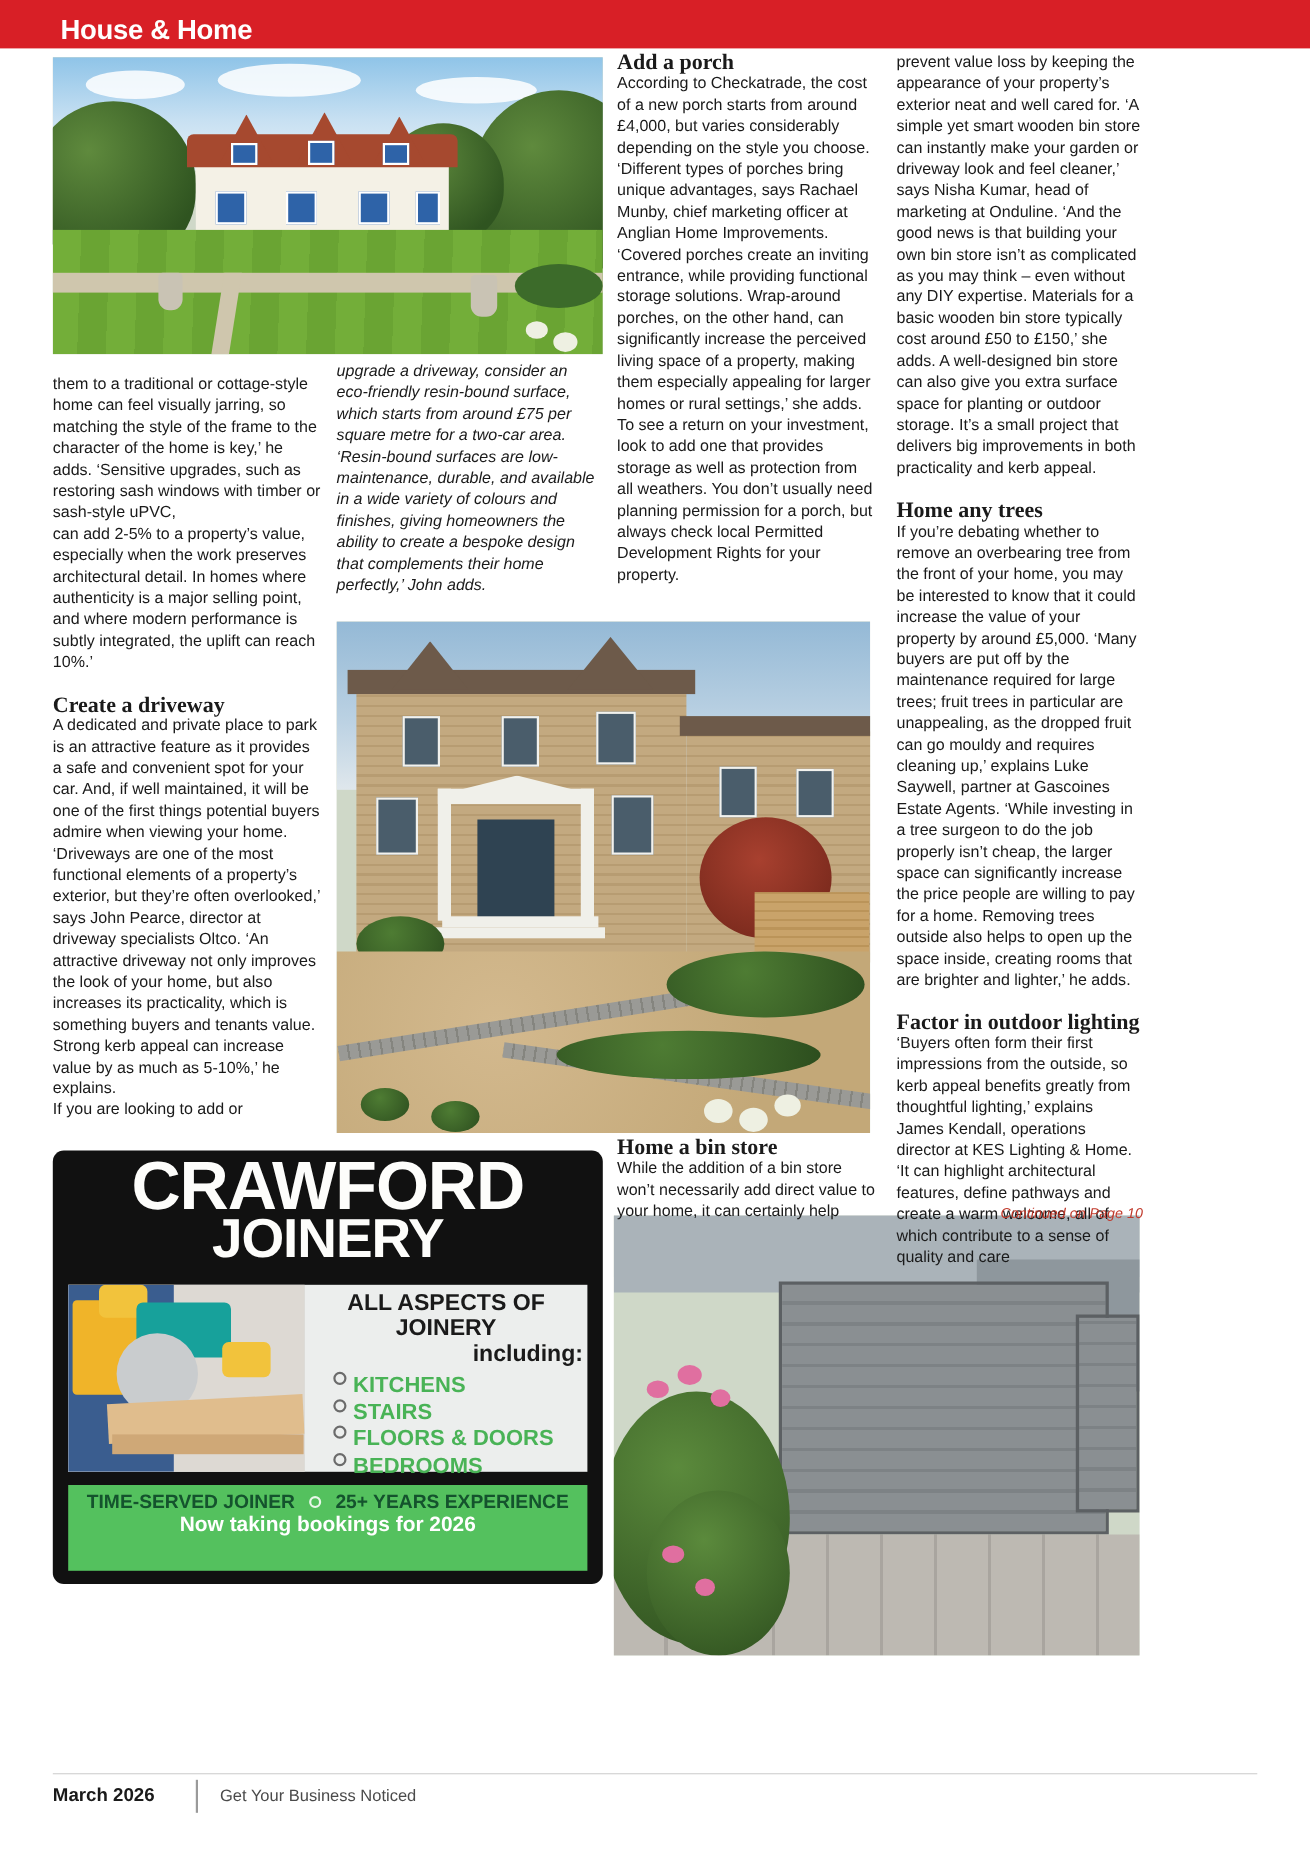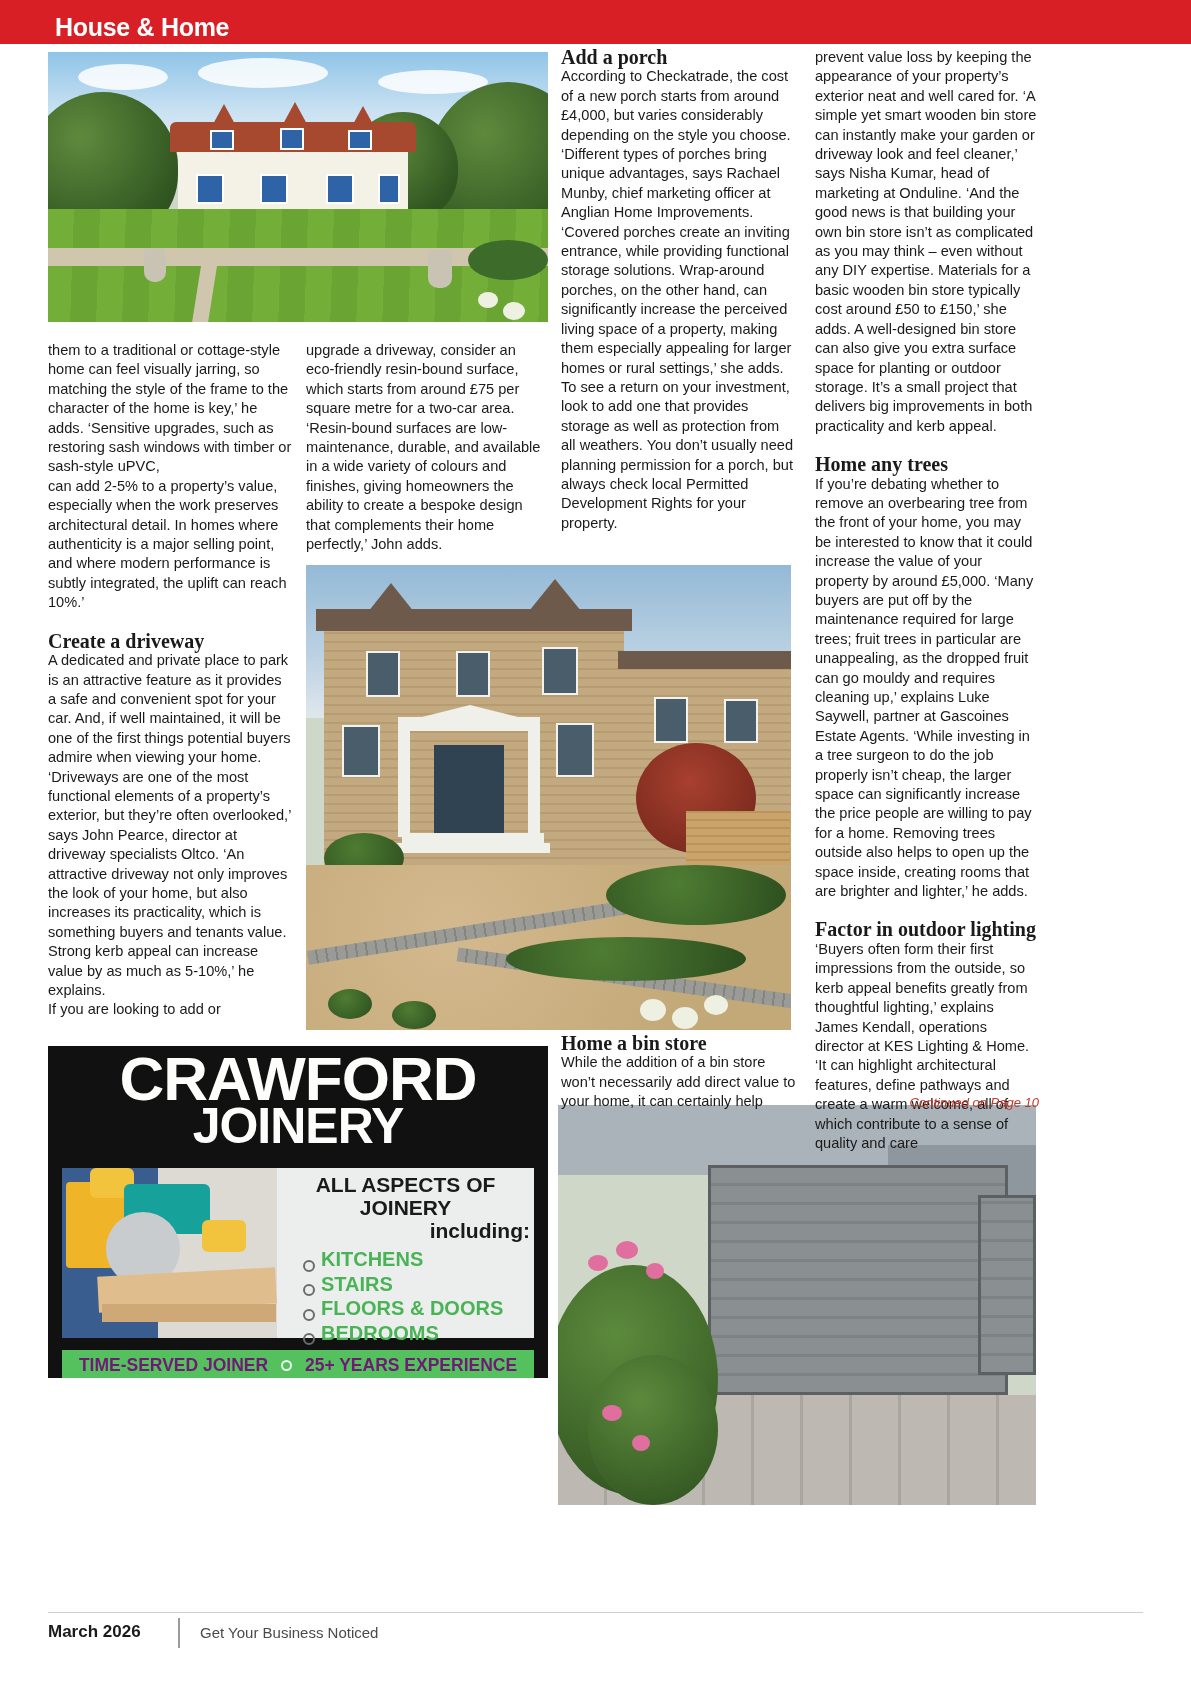--- a/index.html
+++ b/index.html
@@ -85,34 +85,34 @@
     color: #1a1a1a;
     text-align: left;
   }
   .col p { margin: 0; }
   .col h4 {
     font-size: 20px; font-weight: bold; line-height: 19.4px; margin: 0; font-family: Liberation Serif, serif;
   }
   .gap { height: 19px; }
 
   #col1 { left: 48px; top: 341px; width: 245px; }
-  #col2 { left: 306px; top: 341px; width: 240px; }
+  #col2 { left: 306px; top: 329px; width: 240px; font-style: italic; }
   #col3 { left: 561px; top: 48px; width: 236px; }
   #col4 { left: 815px; top: 48px; width: 224px; }
   #col3b { left: 561px; top: 1034px; width: 236px; }
 
   .continued {
     position: absolute; left: 815px; top: 1095px; width: 224px;
     text-align: right; font-style: italic; font-size: 13px; color: #c0392b;
   }
 
   
   #advert {
-    position: absolute; left: 48px; top: 1046px; width: 500px; height: 332px;
-    background: #111111; overflow: hidden;
+    position: absolute; left: 48px; top: 1046px; width: 500px; height: 394px;
+    background: #111111; overflow: hidden; border-radius: 10px;
   }
   .ad-name {
     text-align: center; color: #fdfdfb; font-weight: bold;
     letter-spacing: -1px; line-height: 0.86;
   }
   .ad-name .l1 { font-size: 62px; display:block; padding-top: 6px;}
   .ad-name .l2 { font-size: 50px; display:block; }
 
   .ad-mid {
     position: absolute; left: 14px; top: 122px; width: 472px; height: 170px;
@@ -126,30 +126,30 @@
   .saw-blade { position:absolute; background:#c9ccce; border-radius:50%; }
   .plank { position:absolute; background:#e0bd8d; }
   .glove { position:absolute; background:#f2c33c; border-radius:6px; }
 
   .ad-list { flex: 1; padding: 6px 4px 0 4px; }
   .ad-aspects { font-size: 21px; font-weight: bold; color:#1a1a1a;
      text-align:center; line-height: 1.08; }
   .ad-including { font-size: 21px; font-weight: bold; color:#1a1a1a;
      text-align:right; }
   .ad-items { margin-top: 4px; padding-left: 22px; }
-  .ad-item { display:flex; align-items:flex-end; gap:6px; line-height: 1.22; }
+  .ad-item { display:flex; align-items:flex-start; gap:6px; line-height: 1.22; }
   .bullet-o { width:12px; height:12px; border:2px solid #6b6b6b;
      border-radius:50%; flex:none; }
   .ad-item-label { font-size: 20px; font-weight: bold; color:#49b356; }
 
   .ad-green {
     position: absolute; left: 14px; top: 304px; width: 472px; height: 78px;
     background: #54c15e; text-align:center; padding-top: 5px;
   }
-  .green-l1 { font-size: 17.5px; font-weight: bold; color:#701a75; }
+  .green-l1 { font-size: 17.5px; font-weight: bold; color:#14532d; }
   .green-l2 { font-size: 17.5px; font-weight: bold; font-style: italic; color:#111; }
   .green-l3 { font-size: 19px; font-weight: bold; color:#ffffff; }
   .inline-o { display:inline-block; width:11px; height:11px; border:2px solid #e9f7ea;
      border-radius:50%; vertical-align:middle; margin:0 8px 2px 8px; }
 
   .ad-contact { position:absolute; left:14px; top: 392px; width:472px; }
   .ad-line { font-size: 22px; font-weight: bold; color:#ffffff; margin-bottom: 6px; }
   .ad-key { color:#14b8a6; }
 
   

